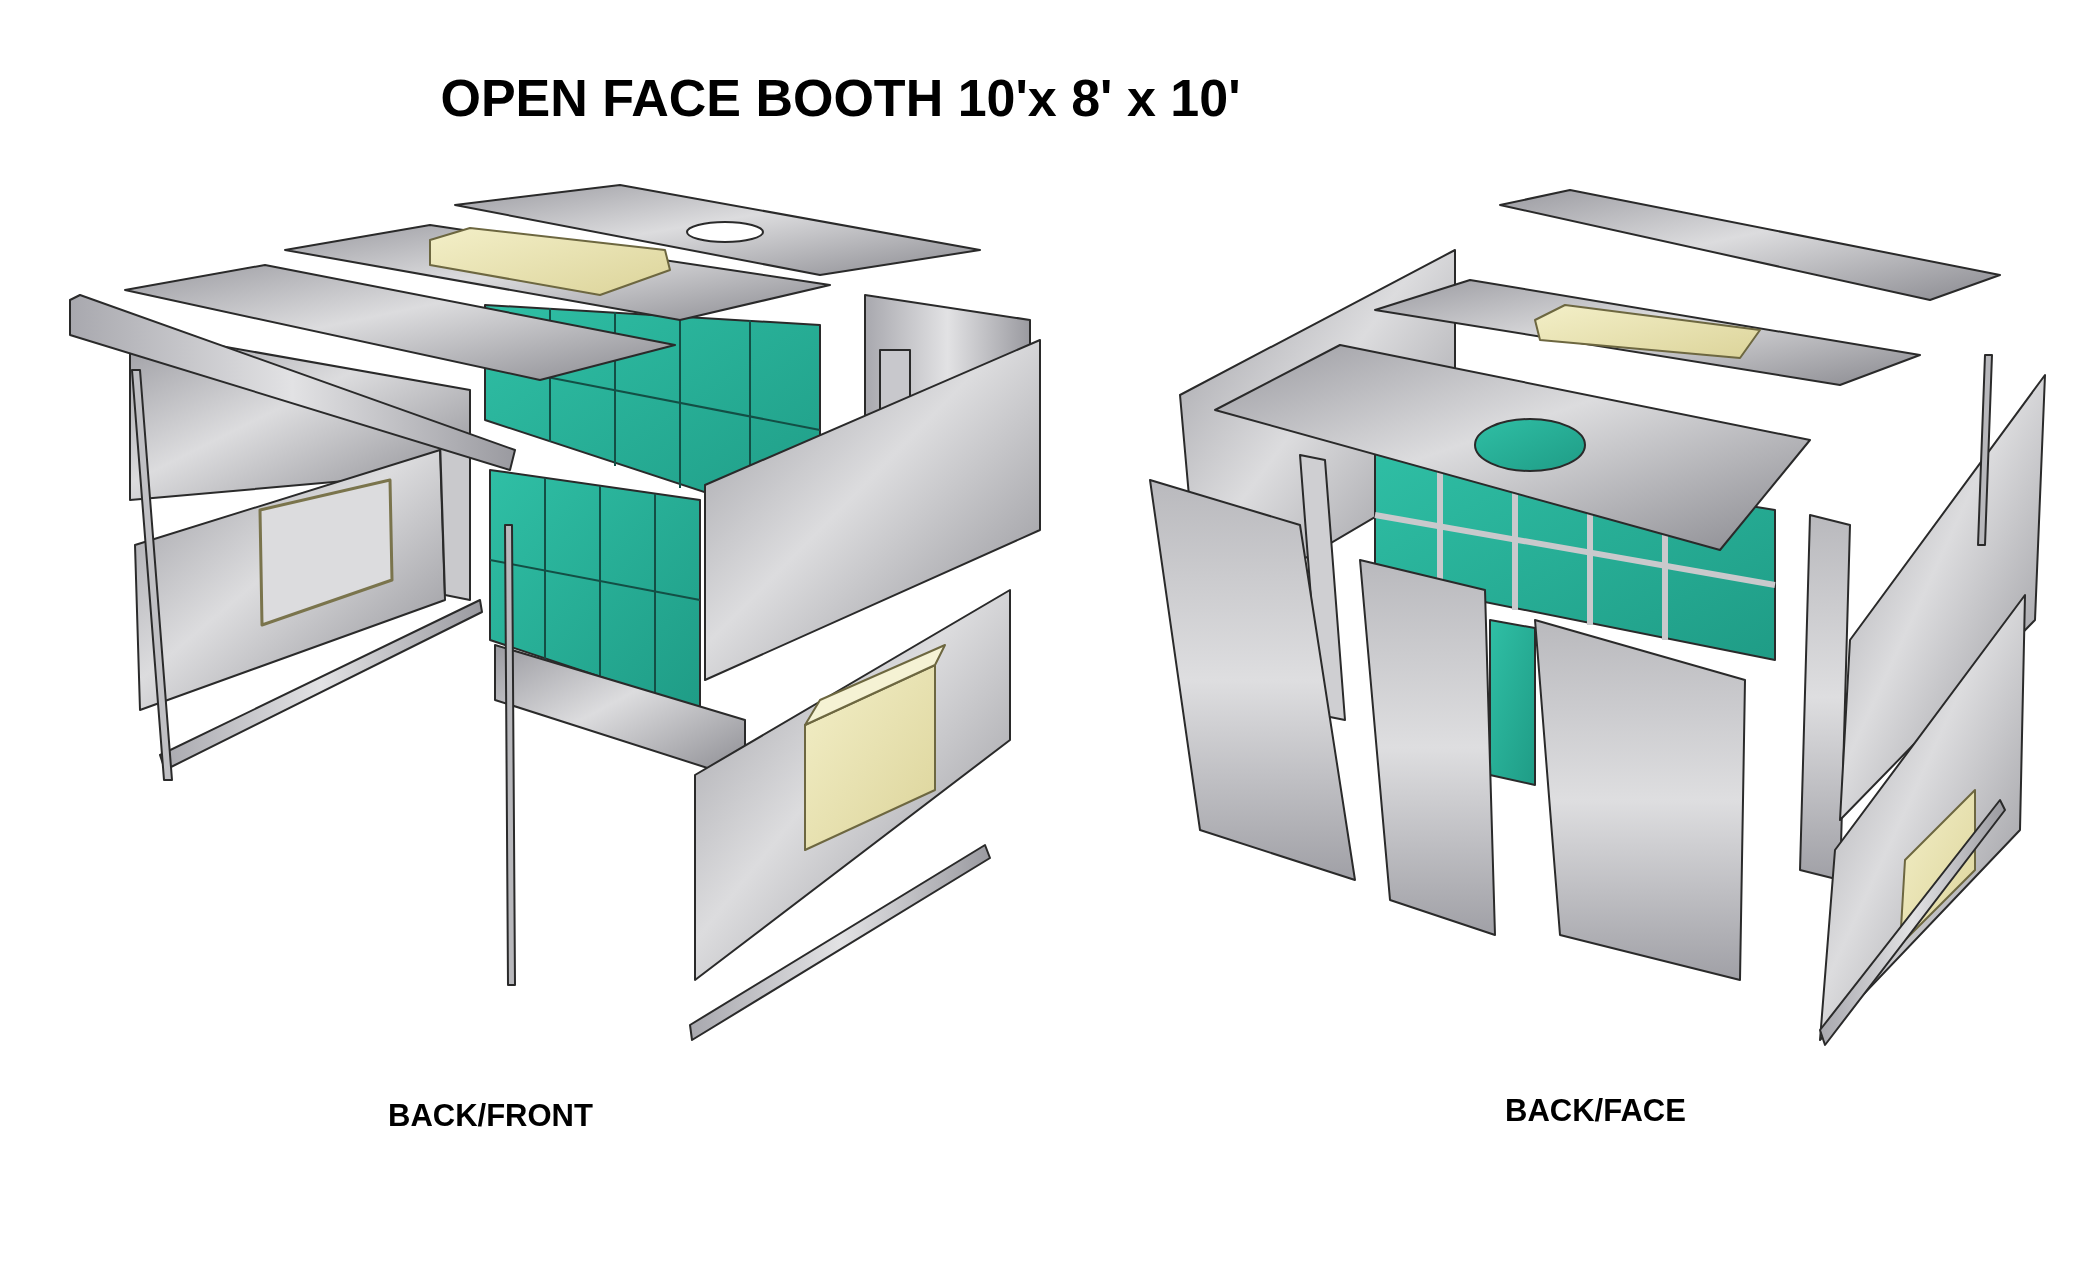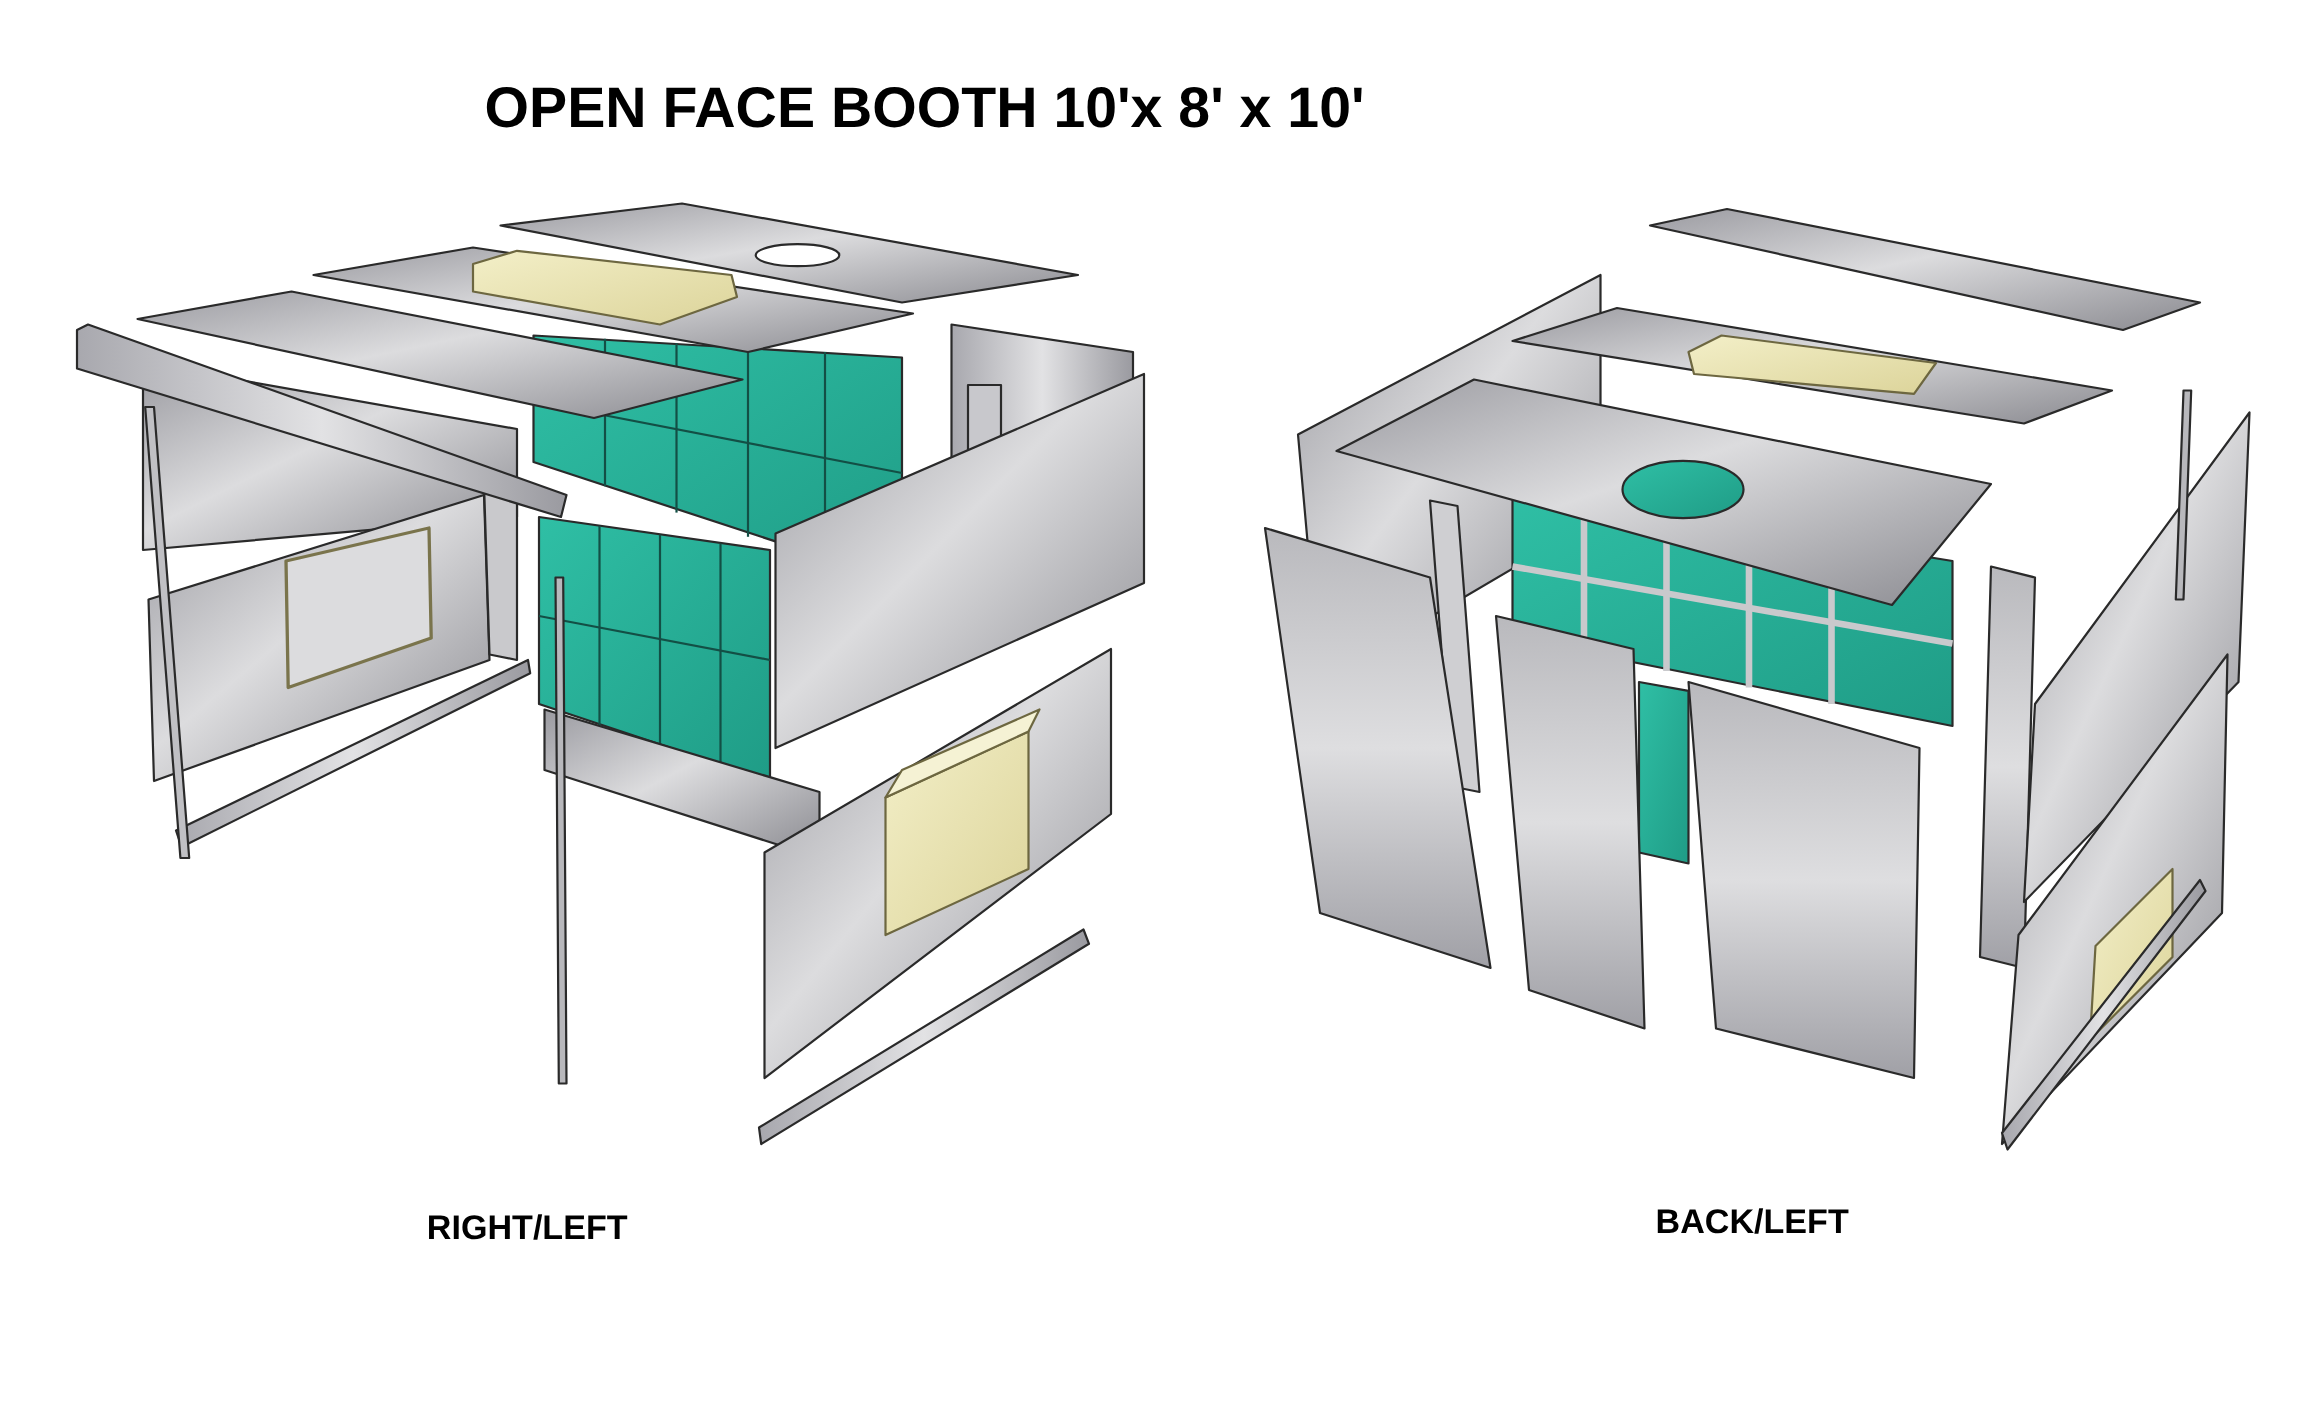--- a/index.html
+++ b/index.html
@@ -139,14 +139,14 @@
 
     <polygon points="1835,850 2025,595 2020,830 1820,1040" fill="url(#metal)"></polygon>
     <polygon points="1905,860 1975,790 1975,870 1900,945" fill="url(#lamp)" stroke="#6d6740"></polygon>
 
     <polygon points="1820,1030 2000,800 2005,810 1825,1045" fill="url(#metal2)"></polygon>
 
     <polygon points="1985,355 1992,355 1985,545 1978,545" fill="#b8b8bc"></polygon>
   </g>
 </svg>
 
-<div class="label" id="lbl-left">RIGHT/LEFT</div>
-<div class="label" id="lbl-right">BACK/LEFT</div>
+<div class="label" id="lbl-left">BACK/FRONT</div>
+<div class="label" id="lbl-right">BACK/FACE</div>
 
 </body></html>

